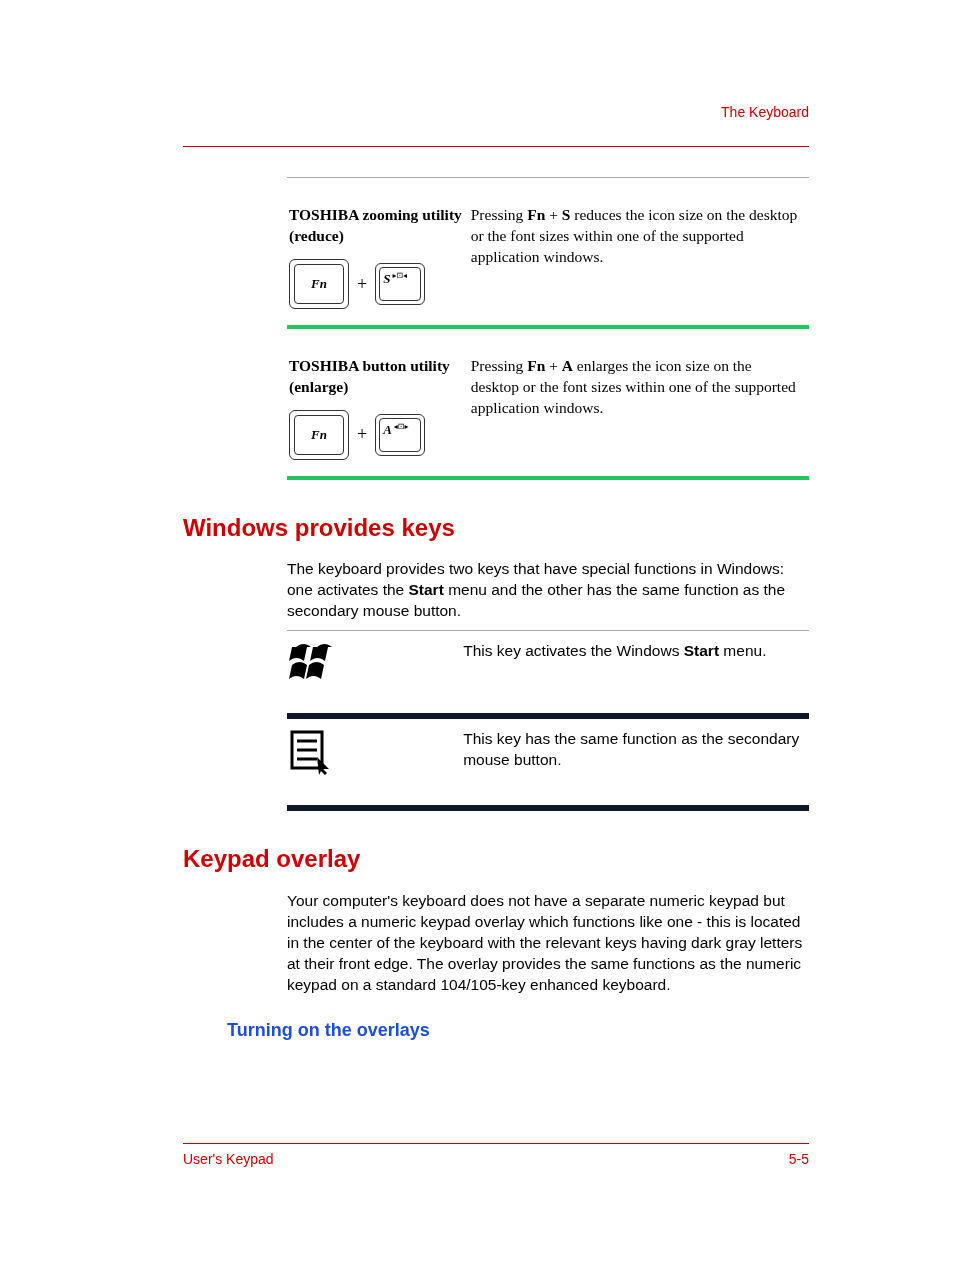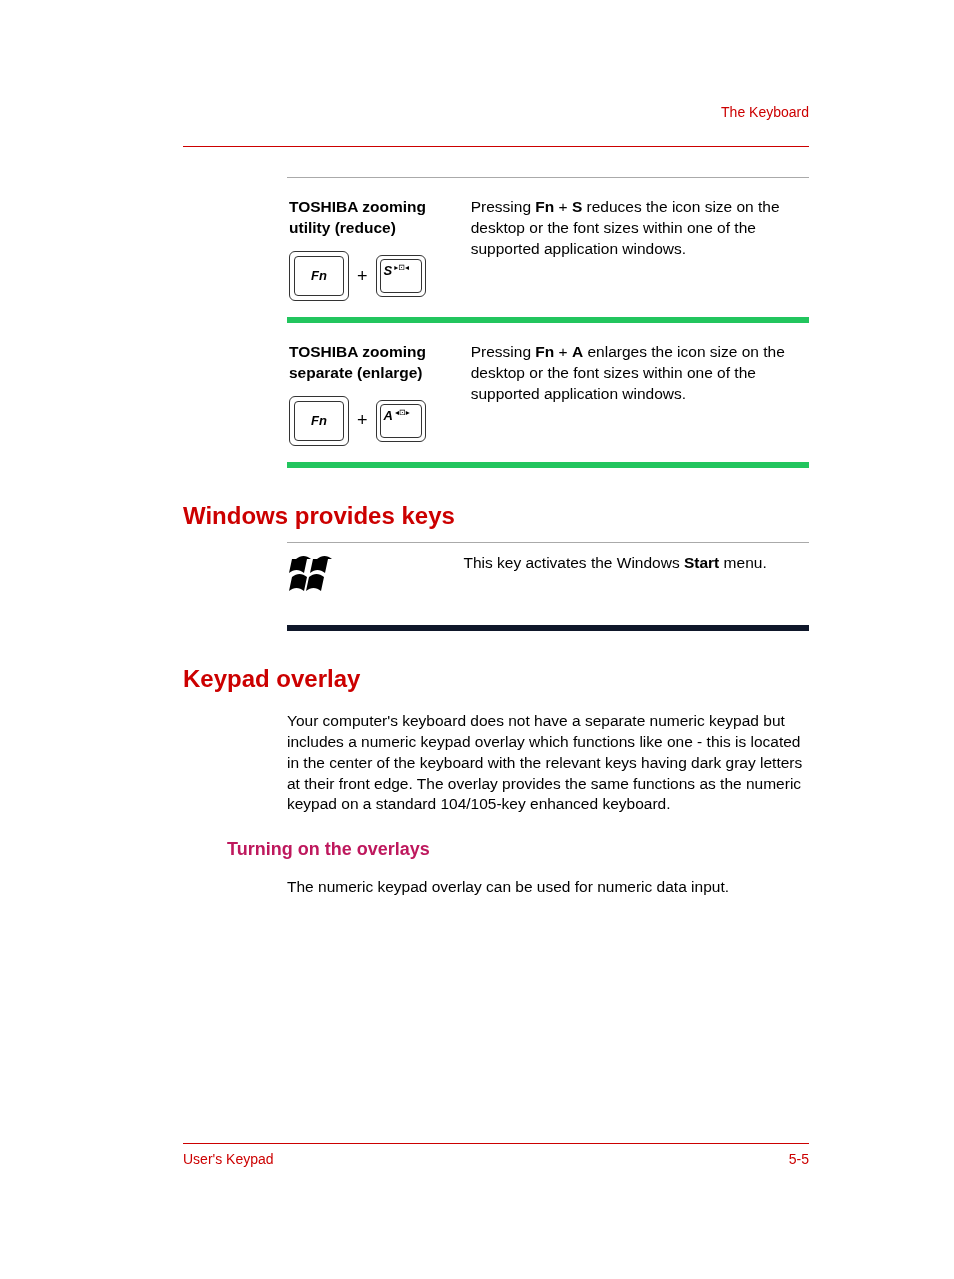--- a/index.html
+++ b/index.html
@@ -31,23 +31,24 @@
     margin-bottom: 6px;
   }
   .section-table {
     margin-left: 104px;
     margin-top: 30px;
     border-collapse: collapse;
     font-size: 15.5px;
   }
   .section-table td {
     border-top: 1px solid #aaa;
-    border-bottom: 6px solid #22c55e;
+    border-bottom: 4px solid #22c55e;
     vertical-align: top;
-    padding: 19px 6px 16px 2px;
+    padding: 27px 6px 16px 2px;
+    font-family: Liberation Serif, serif;
   }
   .section-table td.left-cell { width: 186px; }
   .section-table td.right-cell { width: 370px; }
   .row-title { font-weight: bold; margin-bottom: 12px; }
   .keyrow { display: flex; align-items: center; gap: 8px; margin-top: 10px; }
   .keycap {
     position: relative;
     width: 60px;
     height: 50px;
   }
@@ -92,21 +93,21 @@
   }
   .plus { font-size: 18px; font-weight: normal; }
   .tiny-glyph { font-style: normal; font-weight: normal; font-size: 8px; display:inline-flex; align-items:center; gap:1px; line-height:1; margin-top:2px;}
   h2.section-h2 {
     color: #c00;
     font-size: 24px;
     font-weight: bold;
     margin: 32px 0 10px 0;
   }
   h3.section-h3 {
-    color: #be185d;
+    color: #1d4ed8;
     font-size: 18px;
     font-weight: bold;
     margin: 22px 0 8px 44px;
   }
   .body-para {
     margin-left: 104px;
     max-width: 568px;
     margin-bottom: 8px;
   }
   .icon-table {
@@ -159,21 +160,21 @@
                 </div>
           </div>
         </div>
       </td>
       <td class="right-cell">
         <span>Pressing </span><b>Fn</b><span> + </span><b>S</b><span> reduces the icon size on the desktop or the font sizes within one of the supported application windows.</span>
       </td>
     </tr>
     <tr>
       <td class="left-cell">
-        <div class="row-title">TOSHIBA zooming separate (enlarge)</div>
+        <div class="row-title">TOSHIBA button utility (enlarge)</div>
         <div class="keyrow">
           <div class="keycap">
             <div class="outer"></div>
             <div class="inner">Fn</div>
           </div>
           <span class="plus">+</span>
           <div class="keycap-small">
             <div class="outer"></div>
             <div class="inner">
                   <span>A</span>
@@ -183,44 +184,58 @@
         </div>
       </td>
       <td class="right-cell">
         <span>Pressing </span><b>Fn</b><span> + </span><b>A</b><span> enlarges the icon size on the desktop or the font sizes within one of the supported application windows.</span>
       </td>
     </tr>
   </tbody>
     </table>
 
   <h2 class="section-h2">Windows provides keys</h2>
+  <p class="body-para">
+    <span>The keyboard provides two keys that have special functions in Windows: one activates the </span><b>Start</b><span> menu and the other has the same function as the secondary mouse button.</span>
+  </p>
 
   <table class="icon-table">
     <tbody>
         <tr>
       <td class="icon-cell">
         <svg class="win-logo" viewBox="0 0 50 42">
           <path d="M3 6 C8 2 13 2 18 6 L22 6 C17 2 12 2 7 6 Z M3 6 L0 20 C5 16 10 16 15 20 L18 6 C13 2 8 2 3 6 Z" fill="#000"></path>
           <path d="M24 6 C29 2 34 2 39 6 L43 6 C38 2 33 2 28 6 Z M24 6 L21 20 C26 16 31 16 36 20 L39 6 C34 2 29 2 24 6 Z" fill="#000"></path>
           <path d="M-1 24 L-4 38 C1 34 6 34 11 38 L14 24 C9 20 4 20 -1 24 Z" transform="translate(4,0)" fill="#000"></path>
           <path d="M20 24 L17 38 C22 34 27 34 32 38 L35 24 C30 20 25 20 20 24 Z" fill="#000"></path>
         </svg>
       </td>
       <td class="desc-cell">
         <span>This key activates the Windows </span><b>Start</b><span> menu.</span>
       </td>
     </tr>
+    <tr>
+      <td class="icon-cell">
+        <svg class="menu-icon-svg" viewBox="0 0 46 46">
+          <rect x="3" y="3" width="30" height="36" fill="none" stroke="#000" stroke-width="3"></rect>
+          <line x1="8" y1="12" x2="28" y2="12" stroke="#000" stroke-width="3"></line>
+          <line x1="8" y1="21" x2="28" y2="21" stroke="#000" stroke-width="3"></line>
+          <line x1="8" y1="30" x2="28" y2="30" stroke="#000" stroke-width="3"></line>
+          <path d="M28 28 L40 40 L34 40 L38 44 L36 46 L32 42 L30 46 Z" fill="#000"></path>
+        </svg>
+      </td>
+      <td class="desc-cell">This key has the same function as the secondary mouse button.</td>
+    </tr>
   </tbody>
     </table>
 
   <h2 class="section-h2">Keypad overlay</h2>
   <p class="body-para">Your computer's keyboard does not have a separate numeric keypad but includes a numeric keypad overlay which functions like one - this is located in the center of the keyboard with the relevant keys having dark gray letters at their front edge. The overlay provides the same functions as the numeric keypad on a standard 104/105-key enhanced keyboard.</p>
 
   <h3 class="section-h3">Turning on the overlays</h3>
-  <p class="body-para">The numeric keypad overlay can be used for numeric data input.</p>
 
   <div class="footer">
     <div class="footer-line"></div>
     <div class="footer-row">
       <span>User's Keypad</span>
       <span>5-5</span>
     </div>
   </div>
 
 </div>

